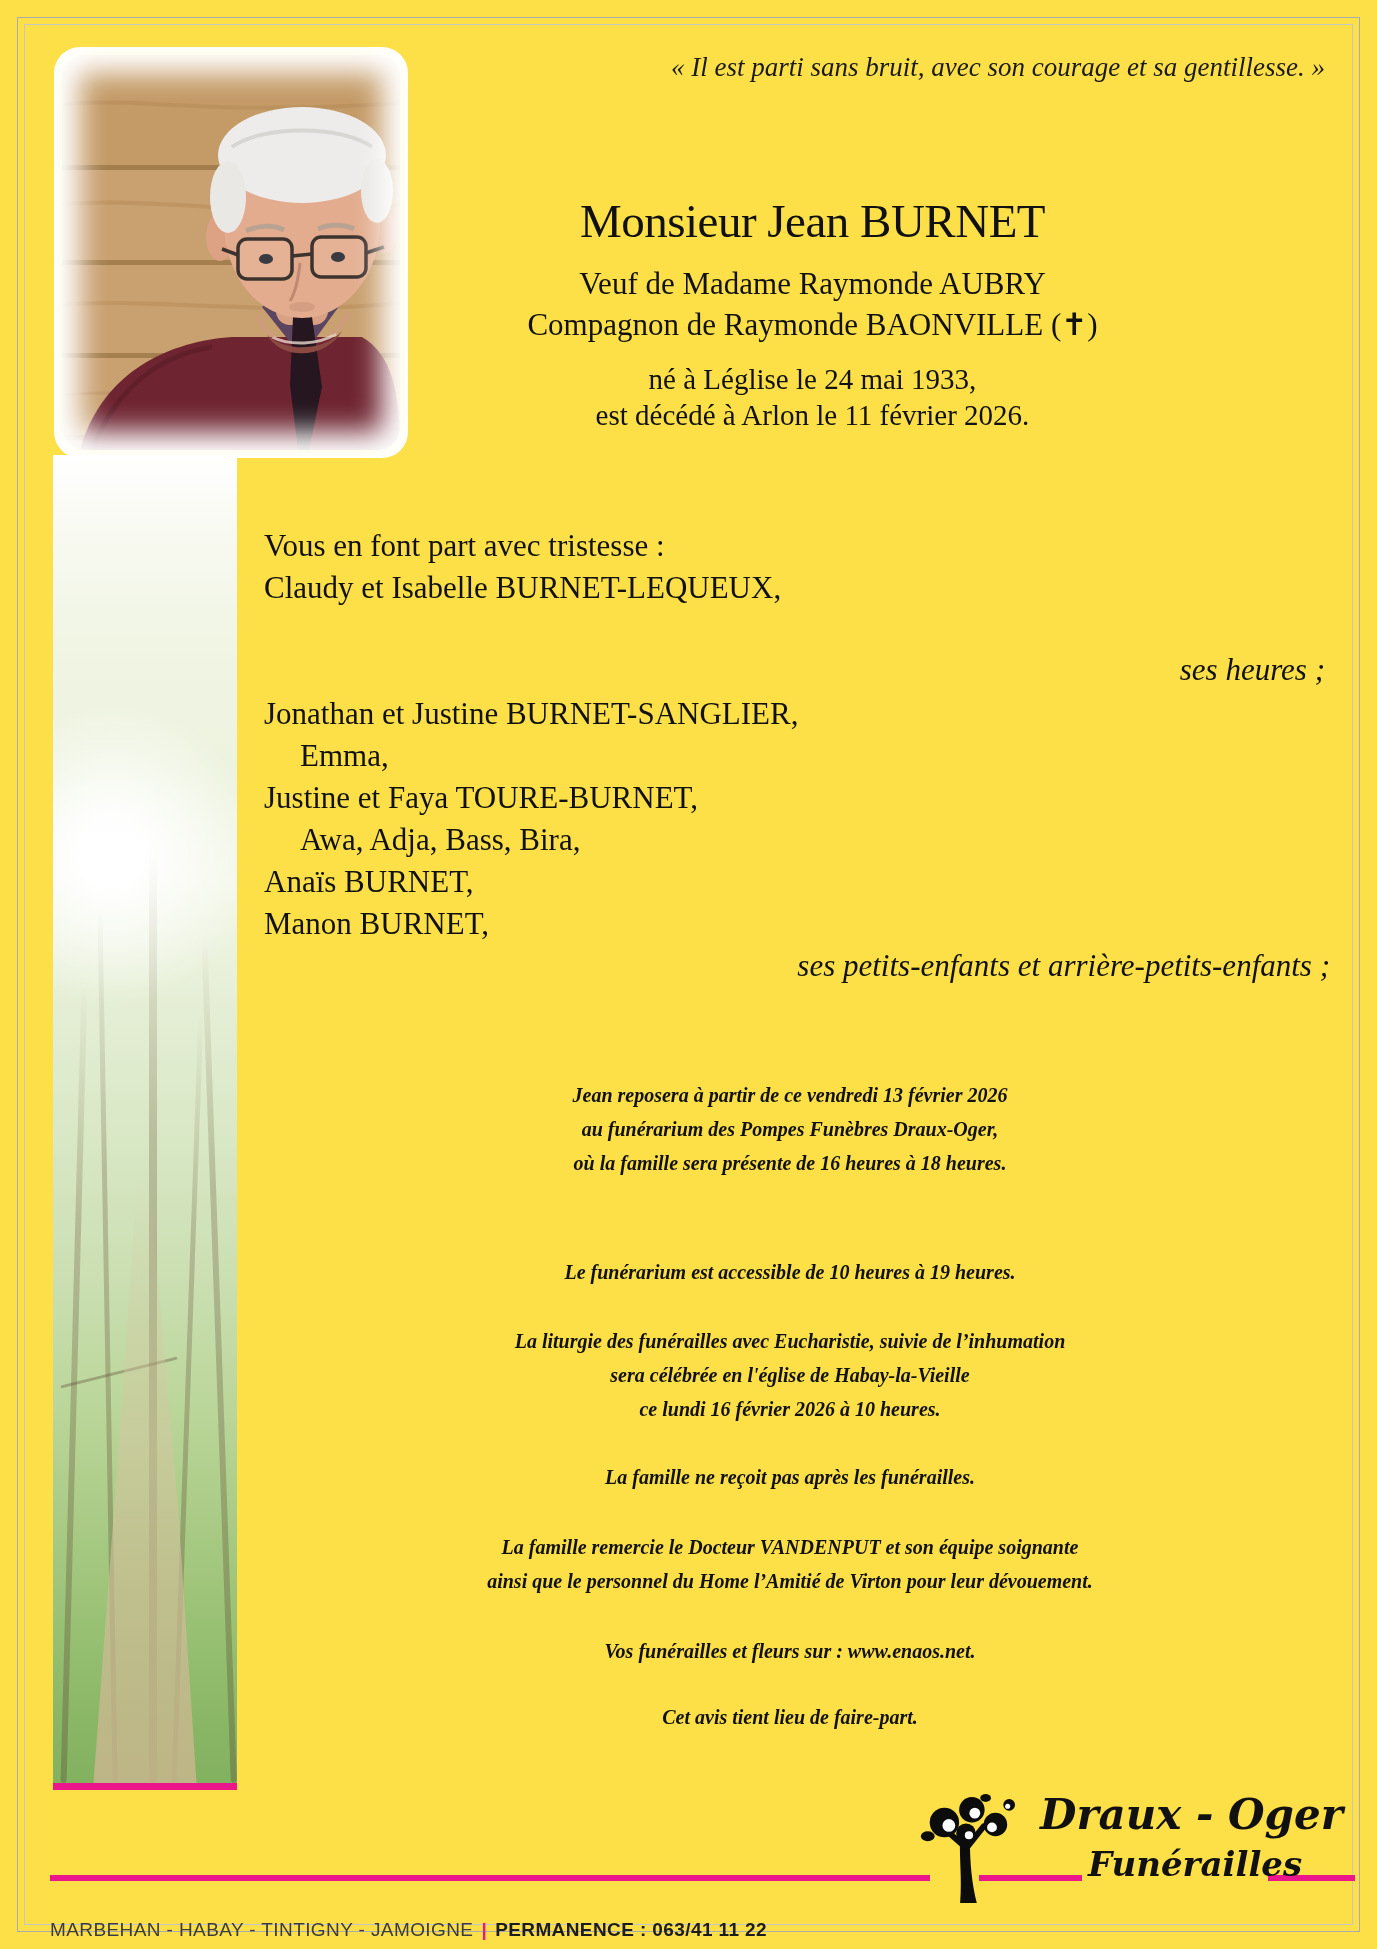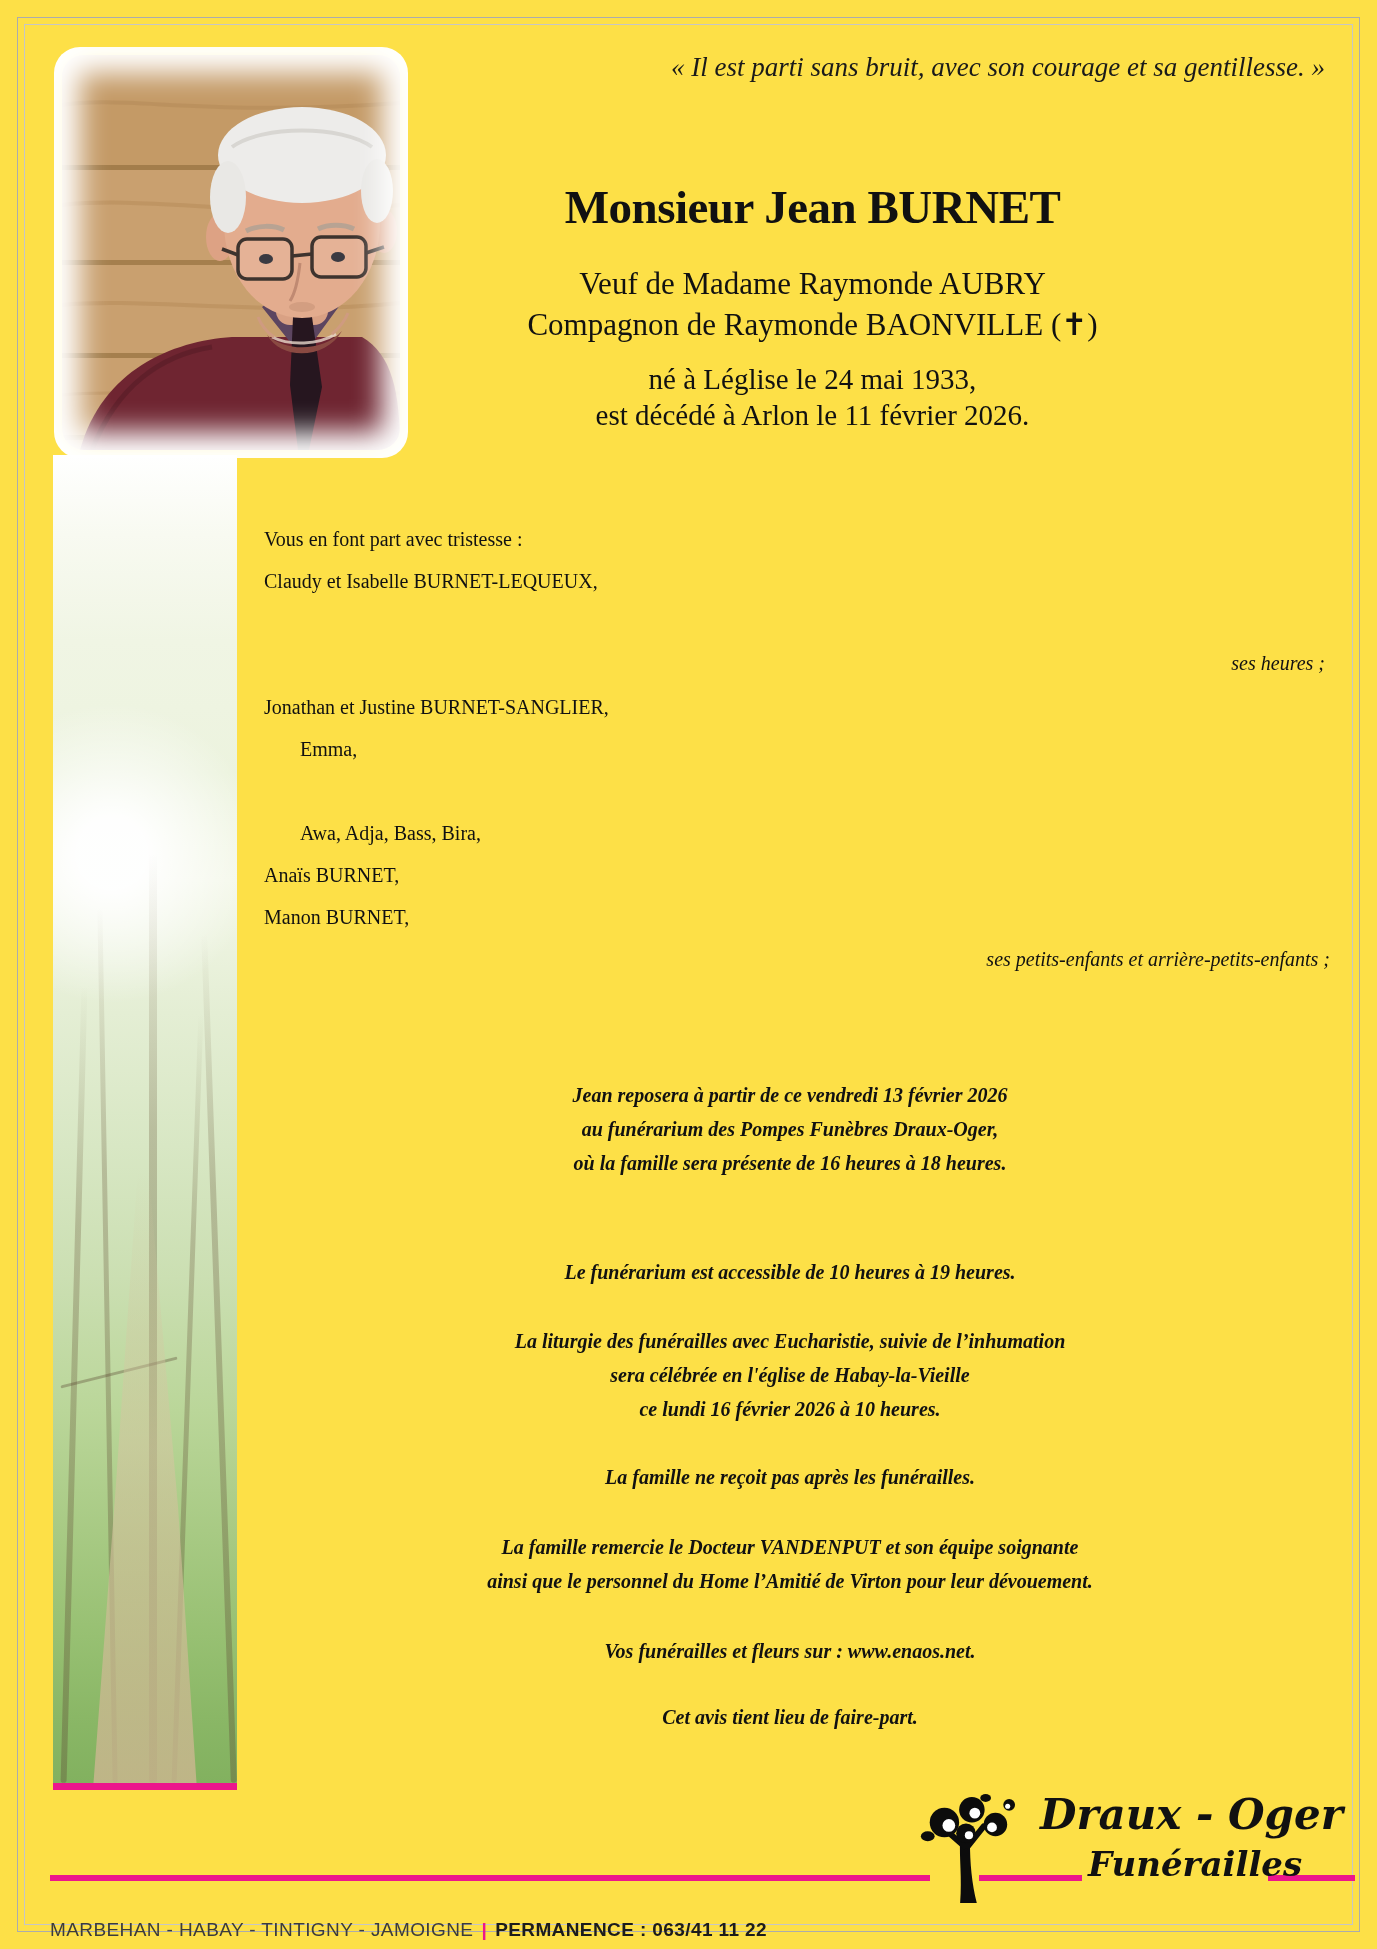--- a/index.html
+++ b/index.html
@@ -32,27 +32,27 @@
   .t5{left:163px;top:36%;width:6px;height:64%;transform:rotate(-2deg);}
   .branch{position:absolute;left:6px;top:69%;width:120px;height:3px;background:rgba(90,70,50,.35);transform:rotate(-14deg);border-radius:2px;}
   .path-trail{position:absolute;bottom:0;left:0;width:100%;height:46%;
     background:linear-gradient(180deg,rgba(214,198,162,0) 0%,rgba(214,198,162,.55) 45%,rgba(201,182,142,.85) 100%);
     clip-path:polygon(46% 0,52% 0,68% 55%,78% 100%,22% 100%,34% 52%);}
   .strip-bar{position:absolute;left:53px;top:1783px;width:184px;height:7px;z-index:2;}
 
   
   .quote{position:absolute;top:52px;right:52px;font-style:italic;font-size:27px;white-space:nowrap;color:#1a1a1a;}
   .hdr{position:absolute;left:270px;width:1085px;text-align:center;white-space:nowrap;}
-  .title{top:180px;font-size:47px;font-weight:bold;letter-spacing:-.5px;}
+  .title{top:194px;font-size:47px;font-weight:normal;letter-spacing:-.5px;}
   .sub1{top:266px;font-size:31px;}
   .sub2{top:306px;font-size:31px;}
   .born{top:363px;font-size:29px;}
   .died{top:399px;font-size:29px;}
 
-  .fline{position:absolute;left:264px;font-size:20px;white-space:nowrap;z-index:5;}
+  .fline{position:absolute;left:264px;font-size:31px;white-space:nowrap;z-index:5;}
   .findent{left:300px;}
   .fright{left:auto;right:52px;font-style:italic;}
   .fv{top:528px;}.fc1{top:570px;}.fc2{top:612px;}.fse{top:652px;}
   .fg1{top:696px;}.fg2{top:738px;}.fg3{top:780px;}.fg4{top:822px;}
   .fg5{top:864px;}.fg6{top:906px;}.fpe{top:948px;right:47px;}
 
   .announce{position:absolute;left:225px;width:1130px;text-align:center;font-weight:bold;font-size:20px;line-height:34px;font-style:italic;}
   .p1{top:1078px;}.p2{top:1255px;}.p3{top:1324px;}.p4{top:1460px;}
   .p5{top:1530px;}.p6{top:1634px;}.p7{top:1700px;}
 
@@ -148,20 +148,21 @@
   <div class="hdr sub1">Veuf de Madame Raymonde AUBRY</div>
   <div class="hdr sub2">Compagnon de Raymonde BAONVILLE (✝)</div>
   <div class="hdr born">né à Léglise le 24 mai 1933,</div>
   <div class="hdr died">est décédé à Arlon le 11 février 2026.</div>
 
   <div class="fline fv">Vous en font part avec tristesse :</div>
   <div class="fline fc1">Claudy et Isabelle BURNET-LEQUEUX,</div>
   <div class="fline fright fse">ses heures ;</div>
   <div class="fline fg1">Jonathan et Justine BURNET-SANGLIER,</div>
   <div class="fline findent fg2">Emma,</div>
+  <div class="fline fg3">Justine et Faya TOURE-BURNET,</div>
   <div class="fline findent fg4">Awa, Adja, Bass, Bira,</div>
   <div class="fline fg5">Anaïs BURNET,</div>
   <div class="fline fg6">Manon BURNET,</div>
   <div class="fline fright fpe">ses petits-enfants et arrière-petits-enfants ;</div>
 
   <div class="announce p1">
     <div>Jean reposera à partir de ce vendredi 13 février 2026</div>
     <div>au funérarium des Pompes Funèbres Draux-Oger,</div>
     <div>où la famille sera présente de 16 heures à 18 heures.</div>
   </div>

